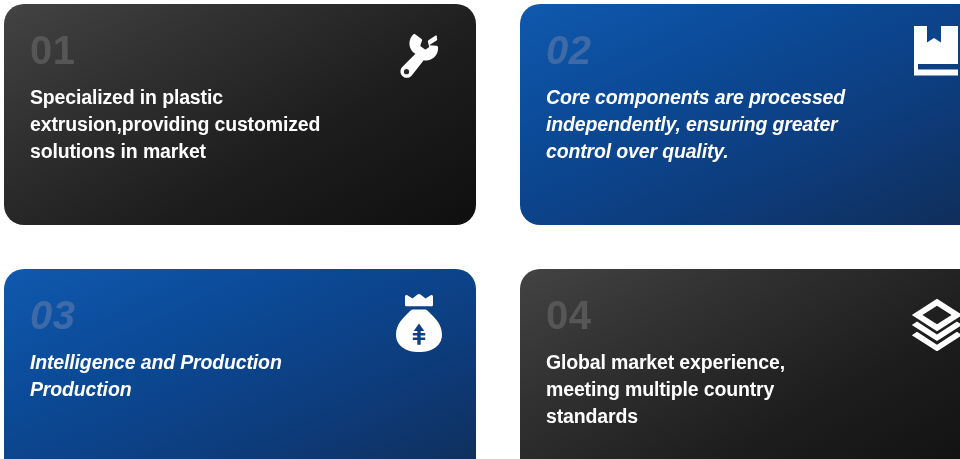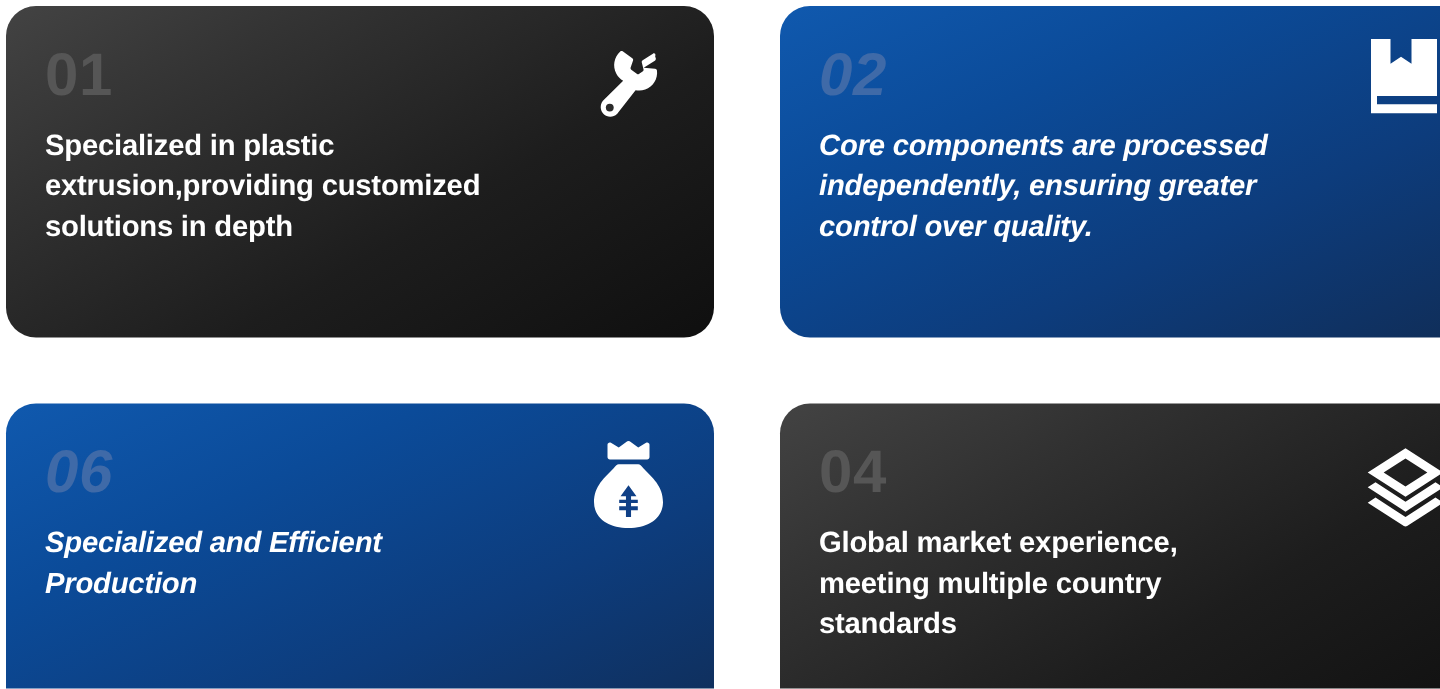--- a/index.html
+++ b/index.html
@@ -88,21 +88,21 @@
 </style>
 </head>
 <body>
 
 <div class="feature-grid">
 
   <div class="card dark">
     <div class="card-number">01</div>
     <div class="card-title">Specialized in plastic
 extrusion,providing customized
-solutions in depth</div>
+solutions in market</div>
     <div class="card-icon wrench">
       <svg width="54" height="54" viewBox="0 0 64 64" fill="none" xmlns="http://www.w3.org/2000/svg">
         <path d="M53.2 9.4c-.5-.5-1.3-.6-1.9-.2l-8.1 5.2c-.6.4-.9 1.1-.7 1.8l1.4 5.6c.1.5-.1 1-.5 1.3l-3.2 2.1c-.4.3-1 .3-1.4 0l-4.6-3.3c-.5-.4-.7-1.1-.5-1.7l1.9-5.5c.2-.7 0-1.4-.6-1.8l-7.6-5.5c-.6-.4-1.4-.4-1.9.1-4.9 4.4-6.3 11.6-3.1 17.6 1.3 2.4 3.2 4.3 5.4 5.5L11.8 46.5c-2.5 3.1-2.3 7.6.5 10.4 2.9 2.9 7.7 2.9 10.6 0 .2-.2.4-.4.5-.6l14.2-18.2c2.5.5 5.1.4 7.6-.5 6.3-2.2 10.1-8.5 9.3-15-.1-.8-.7-1.4-1.5-1.5l-9-.7 8.8-5.6c.7-.4 1-1.3.7-2.1l-.3-.8c-.1-.3-.2-.6-.4-.8l.4.3z" fill="#ffffff"></path>
         <circle cx="17.2" cy="51.8" r="3.1" fill="#2b2b2b"></circle>
       </svg>
     </div>
   </div>
 
   <div class="card blue">
     <div class="card-number">02</div>
@@ -112,22 +112,22 @@
     <div class="card-icon book">
       <svg width="48" height="52" viewBox="0 0 48 52" fill="none" xmlns="http://www.w3.org/2000/svg">
         <path d="M2 0h13v16.5l7-4.6 7 4.6V0h17v38H2V0z" fill="#ffffff"></path>
         <rect x="6" y="43.5" width="40" height="6" fill="#ffffff"></rect>
         <rect x="2" y="38" width="4" height="11.5" fill="#ffffff"></rect>
       </svg>
     </div>
   </div>
 
   <div class="card blue">
-    <div class="card-number">06</div>
-    <div class="card-title">Specialized and Efficient
+    <div class="card-number">03</div>
+    <div class="card-title">Intelligence and Production
 Production</div>
     <div class="card-icon bag">
       <svg width="56" height="60" viewBox="0 0 56 60" fill="none" xmlns="http://www.w3.org/2000/svg">
         <path d="M14 2.5c0-1.2 1.3-1.9 2.3-1.3l5.2 3.2 5-3.8c.9-.7 2.1-.7 3 0l5 3.8 5.2-3.2c1-.6 2.3.1 2.3 1.3v8.2c0 .9-.7 1.6-1.6 1.6H15.6c-.9 0-1.6-.7-1.6-1.6V2.5z" fill="#ffffff"></path>
         <path d="M21.5 15.5h13c1.2 0 1.9 1 3.4 2.6 5.9 6.1 13.1 11.9 13.1 22.6C51 51.6 41.2 58 28 58S5 51.6 5 40.7C5 30 12.2 24.2 18.1 18.1c1.5-1.6 2.2-2.6 3.4-2.6z" fill="#ffffff"></path>
         <path d="M28 29.5l-5.3 7.4h3.6v2.2h-4.5v2.3h4.5v2.1h-4.5v2.6h4.5v4.6h3.4v-4.6h4.5v-2.6h-4.5v-2.1h4.5v-2.3h-4.5v-2.2h3.6L28 29.5z" fill="#0f3f86"></path>
       </svg>
     </div>
   </div>
 

